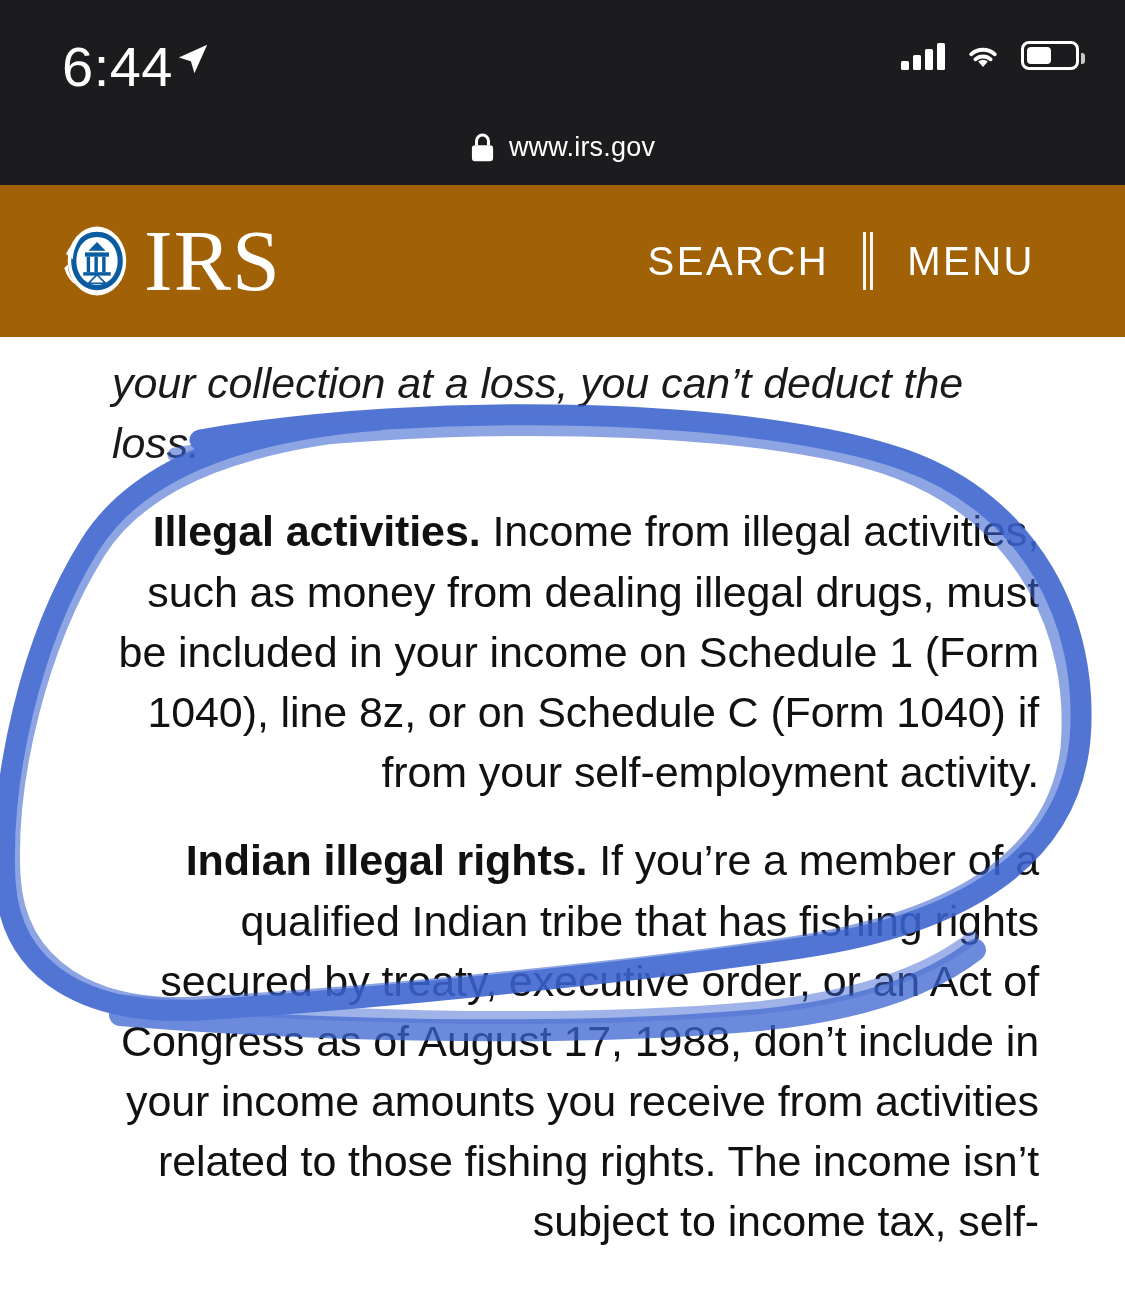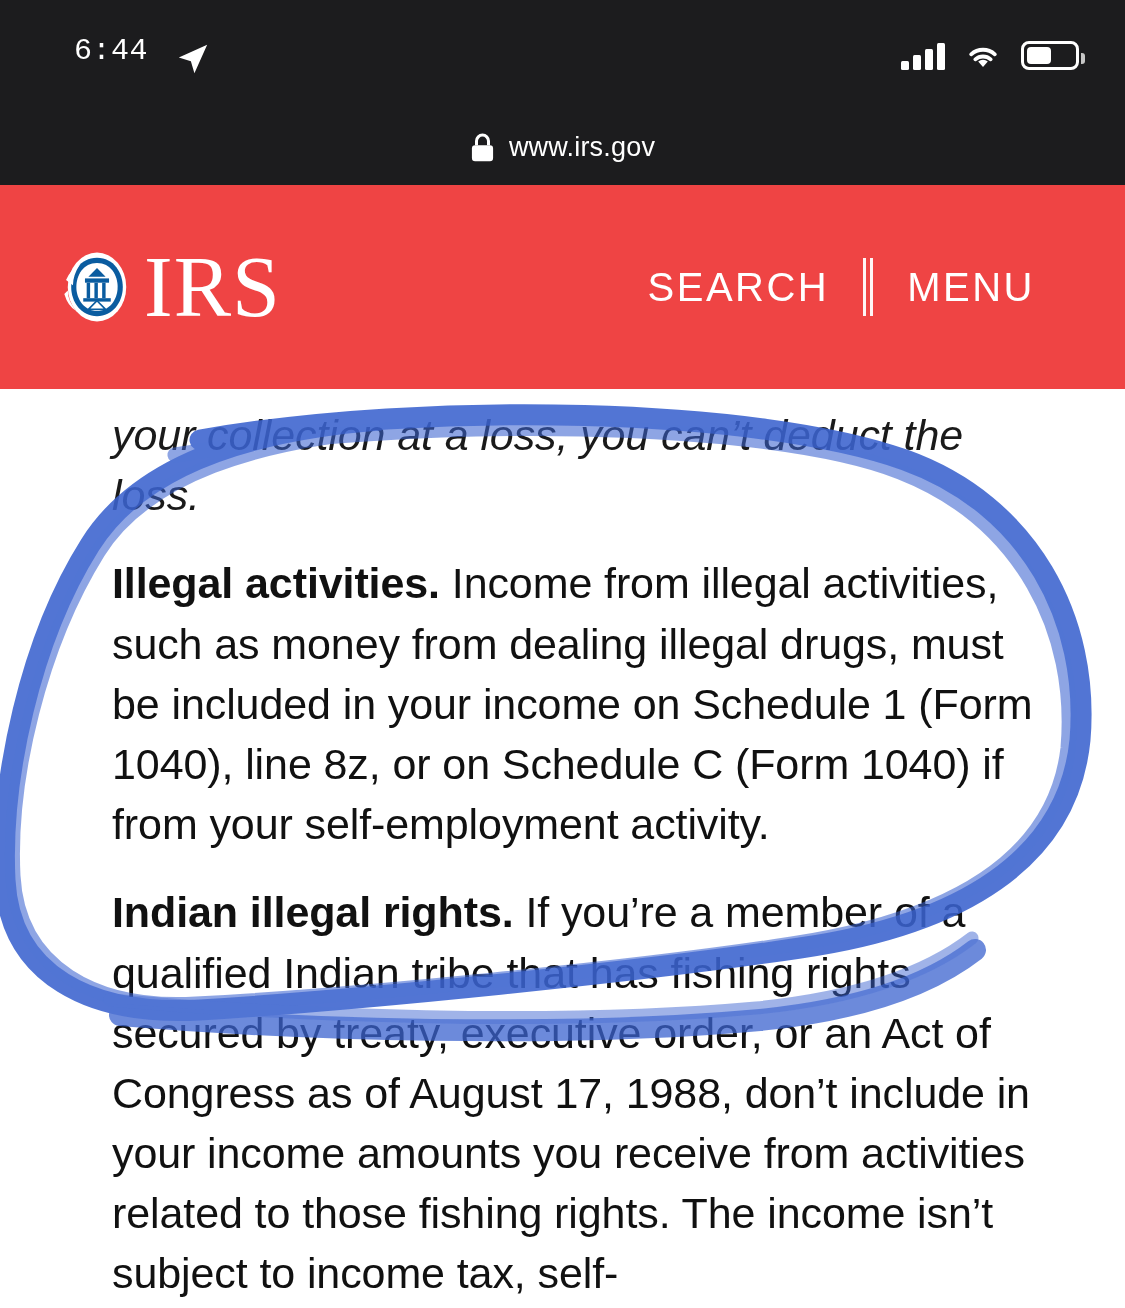--- a/index.html
+++ b/index.html
@@ -13,25 +13,25 @@
 
   
   .statusbar {
     position:relative;
     height:110px;
     background:#1c1c1e;
     color:#ffffff;
   }
   .clock {
     position:absolute;
-    left:74px; top:34px;
-    font-size:30px;
+    left:62px; top:34px;
+    font-size:56px;
     font-weight:400;
     letter-spacing:0.5px;
-    font-family:Liberation Mono, monospace;
+    font-family:Liberation Sans, sans-serif;
   }
   .loc-arrow {
     position:absolute;
     left:176px; top:42px;
     width:34px; height:34px;
   }
   .status-right {
     position:absolute;
     right:46px; top:40px;
     display:flex;
@@ -79,22 +79,22 @@
   .lock-icon { width:25px; height:30px; display:block; }
   .url-text {
     font-size:27px;
     font-weight:400;
     color:#ffffff;
     letter-spacing:0.2px;
   }
 
   
   .irs-header {
-    height:204px;
-    background:#ef4444;
+    height:152px;
+    background:#a16207;
     display:flex;
     padding:0 54px;
   }
   .logo-wrap { display:flex; align-items:center; }
   .logo-seal { width:86px; height:86px; margin-right:4px; }
   .logo-word {
     font-family:"Liberation Serif", serif;
     font-size:86px;
     color:#ffffff;
     font-weight:400;
@@ -132,21 +132,21 @@
     font-size:43px;
     line-height:1.40;
     font-weight:400;
     color:#111;
     letter-spacing:-0.1px;
   }
   .para.italic {
     font-style:italic;
     color:#1a1a1a;
   }
-  .para + .para { margin-top:28px; }
+  .para + .para { margin-top:28px;text-align:right; }
   .para b { font-weight:700; }
 
   
   .annotation {
     position:absolute;
     left:0; top:0;
     width:1125px; height:1308px;
     pointer-events:none;
     z-index:5;
   }

